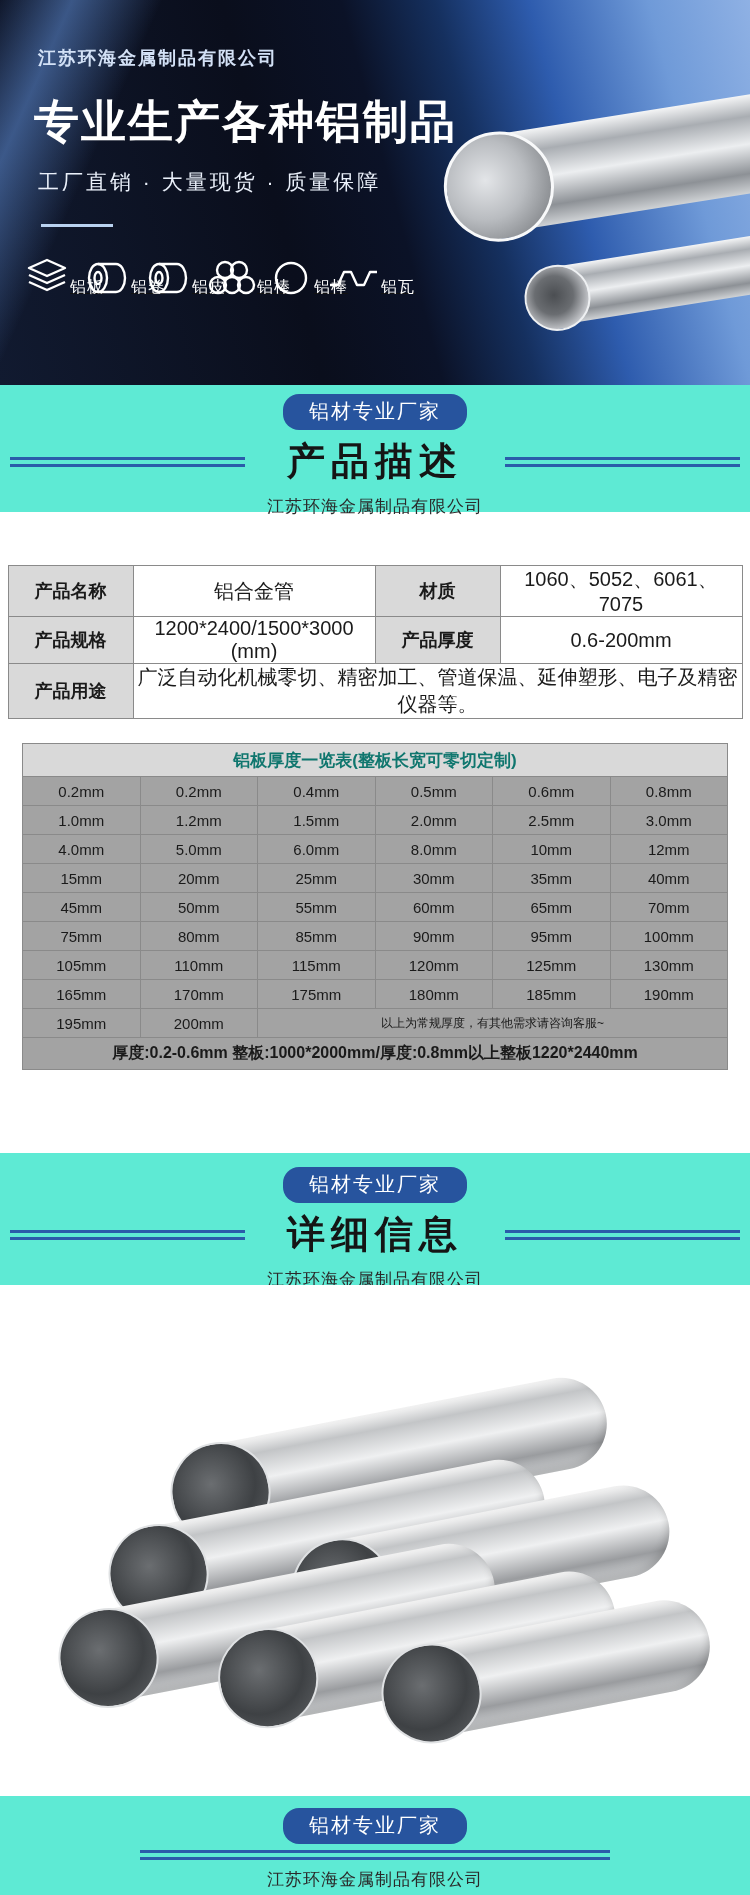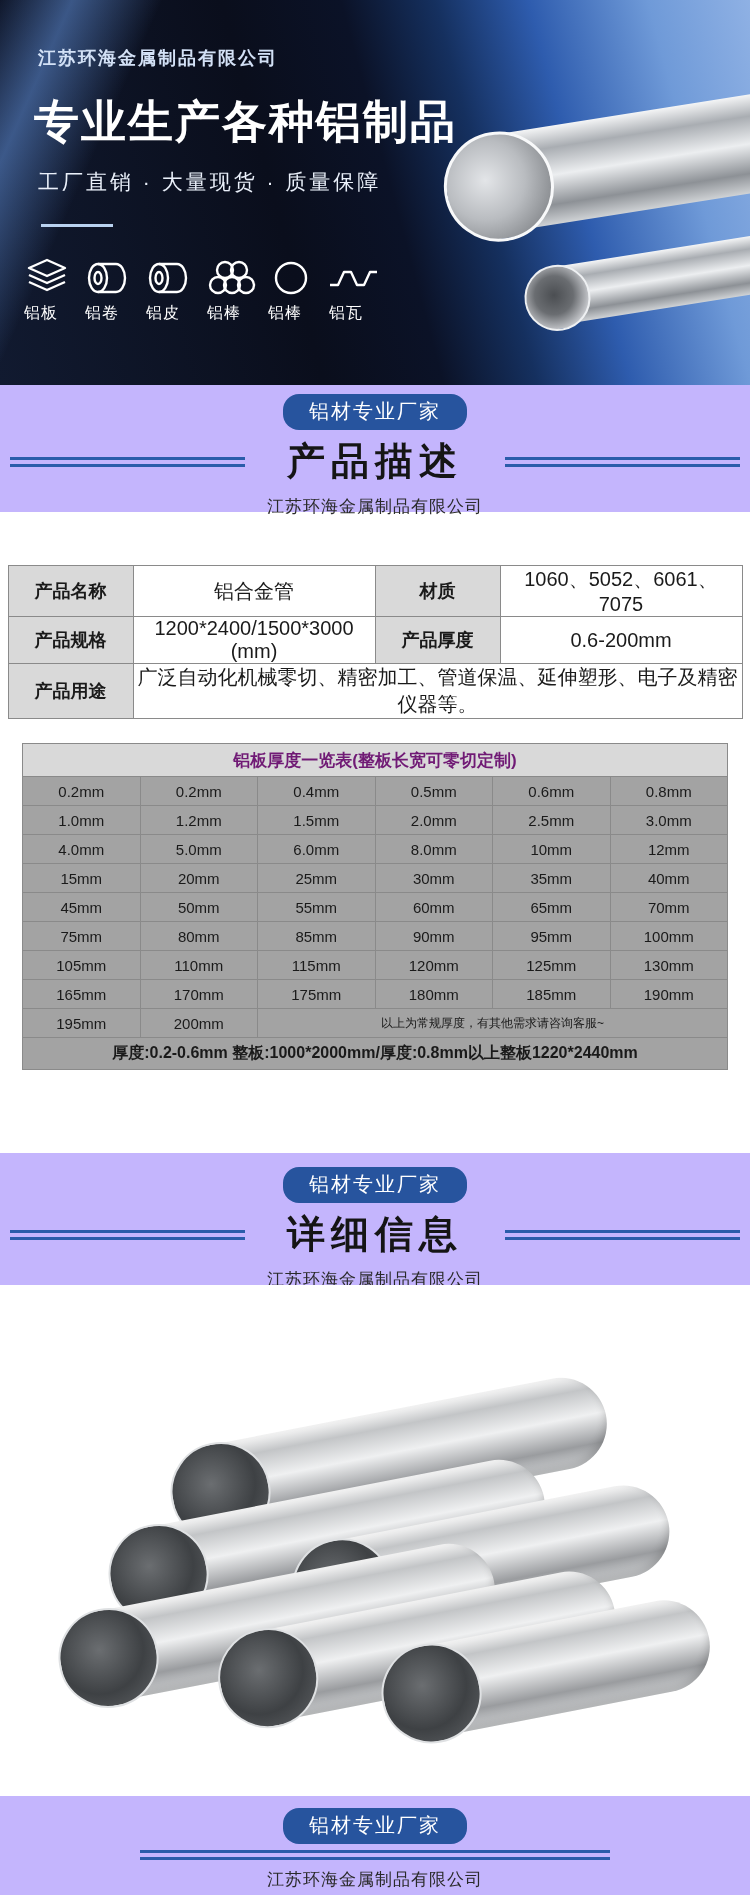--- a/index.html
+++ b/index.html
@@ -12,59 +12,59 @@
   .banner::before{content:"";position:absolute;left:-70px;top:-90px;width:150px;height:520px;
     transform:rotate(24deg);
     background:linear-gradient(to right,rgba(96,142,214,0) 0%,rgba(96,142,214,.55) 45%,rgba(96,142,214,0) 100%);}
   .banner-company{position:absolute;left:38px;top:46px;font-size:18px;font-weight:bold;
     color:#d3e1f6;letter-spacing:2px;}
   .banner-title{position:absolute;left:34px;top:92px;font-size:45px;font-weight:bold;color:#ffffff;letter-spacing:2px;}
   .banner-subtitle{position:absolute;left:38px;top:168px;font-size:21px;color:#eaf0fa;letter-spacing:3px;}
   .banner-underline{position:absolute;left:41px;top:224px;width:72px;height:3px;background:#b9d2f0;}
 
   .cat-row{position:absolute;left:24px;top:258px;display:flex;}
-  .cat-item{width:60px;margin-right:1px;display:flex;flex-direction:column;align-items:flex-start;}
+  .cat-item{width:60px;margin-right:1px;display:flex;align-items:flex-end;text-decoration:underline;}
   .cat-item svg{display:block;}
   .cat-label{margin-top:5px;font-size:16px;color:#ffffff;letter-spacing:1px;white-space:nowrap;}
 
   
   .tube{position:absolute;transform:rotate(-9deg);
     background:linear-gradient(to bottom,#f4f5f6 0%,#a9adb2 22%,#eceef0 50%,#8d9196 80%,#cfd2d5 100%);}
   .tube1{top:116px;right:-36px;width:340px;height:98px;border-radius:49px 0 0 49px;}
   .tube1 .cap{position:absolute;left:-4px;top:-3px;width:104px;height:104px;border-radius:50%;
     border:3px solid #f8f9fa;
     background:radial-gradient(circle at 38% 42%,#e3e5e8 0%,#b9bcc0 45%,#8f9296 75%,#c7cacd 100%);}
   .tube2{top:252px;right:-26px;width:250px;height:58px;border-radius:29px 0 0 29px;}
   .tube2 .cap{position:absolute;left:-3px;top:-2px;width:62px;height:62px;border-radius:50%;
     border:2px solid #eef0f2;
     background:radial-gradient(circle at 45% 45%,#4b4e52 0%,#6a6d71 40%,#caccd0 75%,#9b9ea2 100%);}
 
   
-  .band{width:750px;background:#c4b5fd;text-align:center;}
+  .band{width:750px;background:#5eead4;text-align:center;}
   .band1{height:127px;padding-top:9px;box-sizing:border-box;}
   .band2{height:132px;padding-top:14px;box-sizing:border-box;}
   .band3{height:152px;padding-top:12px;box-sizing:border-box;}
   .badge{display:inline-block;background:#27549e;color:#fff;border-radius:16px;
     padding:4px 26px 5px;font-size:20px;letter-spacing:2px;}
   .heading-row{display:flex;align-items:center;justify-content:center;margin-top:6px;}
   .hline{width:235px;height:4px;border-top:3px solid #2a5caa;border-bottom:3px solid #2a5caa;}
   .sec-heading{font-size:38px;font-weight:bold;color:#151515;letter-spacing:6px;margin:0 42px;white-space:nowrap;}
   .sec-company{margin-top:8px;font-size:17px;color:#2a2a2a;letter-spacing:1px;}
 
   
   table{border-collapse:collapse;margin:0 auto;width:706px;table-layout:fixed;}
   td,th{border:1px solid #8a8a8a;text-align:center;vertical-align:middle;}
   .info-table{margin-top:53px;}
   .info-table td{height:30px;font-size:20px;color:#1a1a1a;background:#fff;padding:0 4px;}
   .info-table td.lbl{background:#d9d9d9;font-size:18px;font-weight:bold;width:116px;}
   .info-table td.v1{width:233px;}
   .info-table td.v2{width:233px;}
 
   .thick-table{margin-top:24px;}
-  .thick-table th{height:30px;background:#d9d9d9;font-size:17px;font-weight:bold;color:#701a75;}
+  .thick-table th{height:30px;background:#d9d9d9;font-size:17px;font-weight:bold;color:#0f766e;}
   .thick-table td{height:26px;font-size:15px;color:#1a1a1a;background:#a3a3a3;}
   .thick-table td.note{font-size:12px;}
   .thick-table td.footer{height:29px;font-size:16px;font-weight:bold;}
 
   
   .showcase{position:relative;width:750px;height:511px;background:#fff;overflow:hidden;}
   .rod{position:absolute;height:92px;width:440px;border-radius:46px;transform:rotate(-11deg);
     background:linear-gradient(to bottom,#f6f6f6 0%,#c3c5c7 18%,#eff0f1 46%,#9a9c9f 78%,#d6d8da 100%);
     box-shadow:inset 0 -5px 9px rgba(0,0,0,.18);}
   .rod .end{position:absolute;left:-3px;top:-2px;width:96px;height:96px;border-radius:50%;

